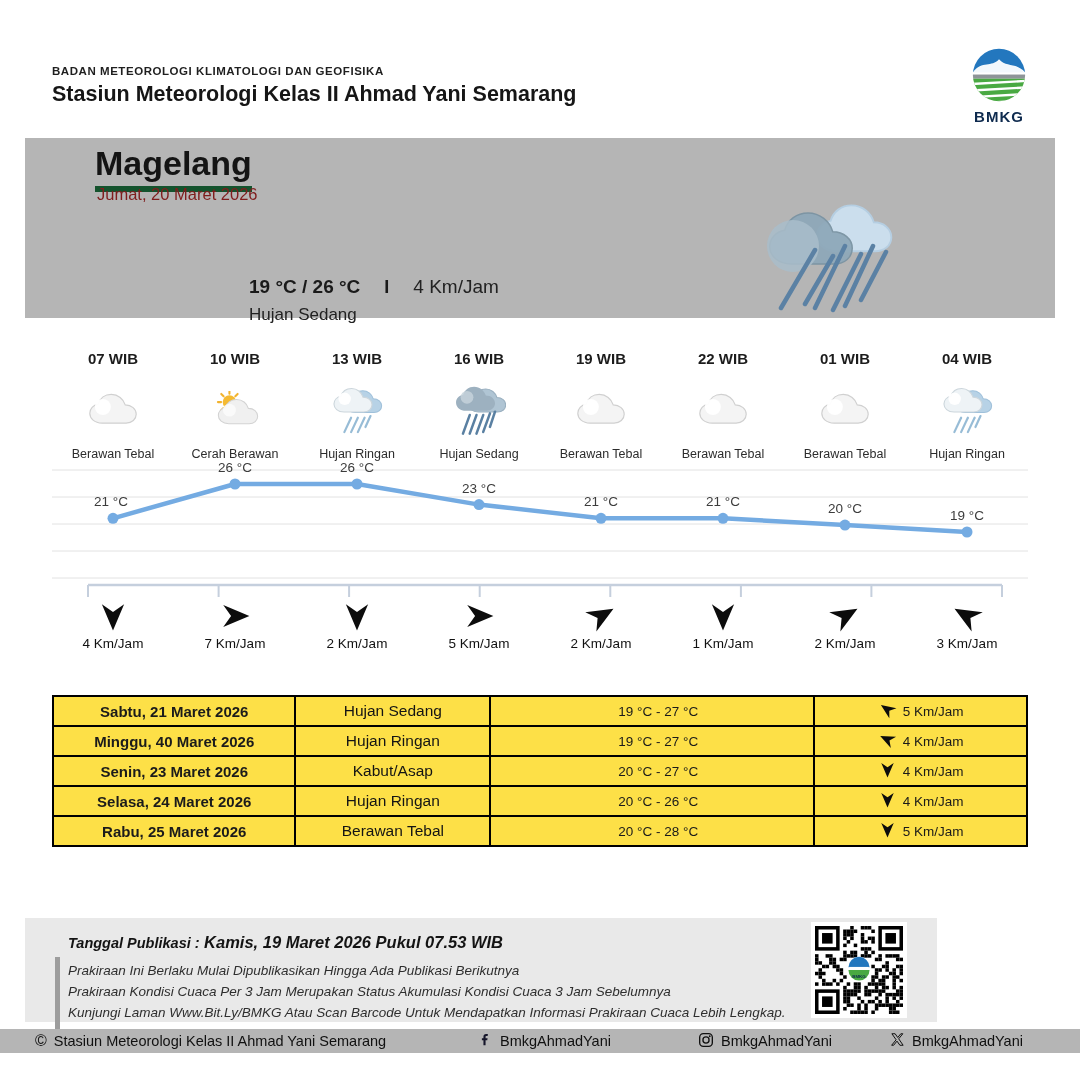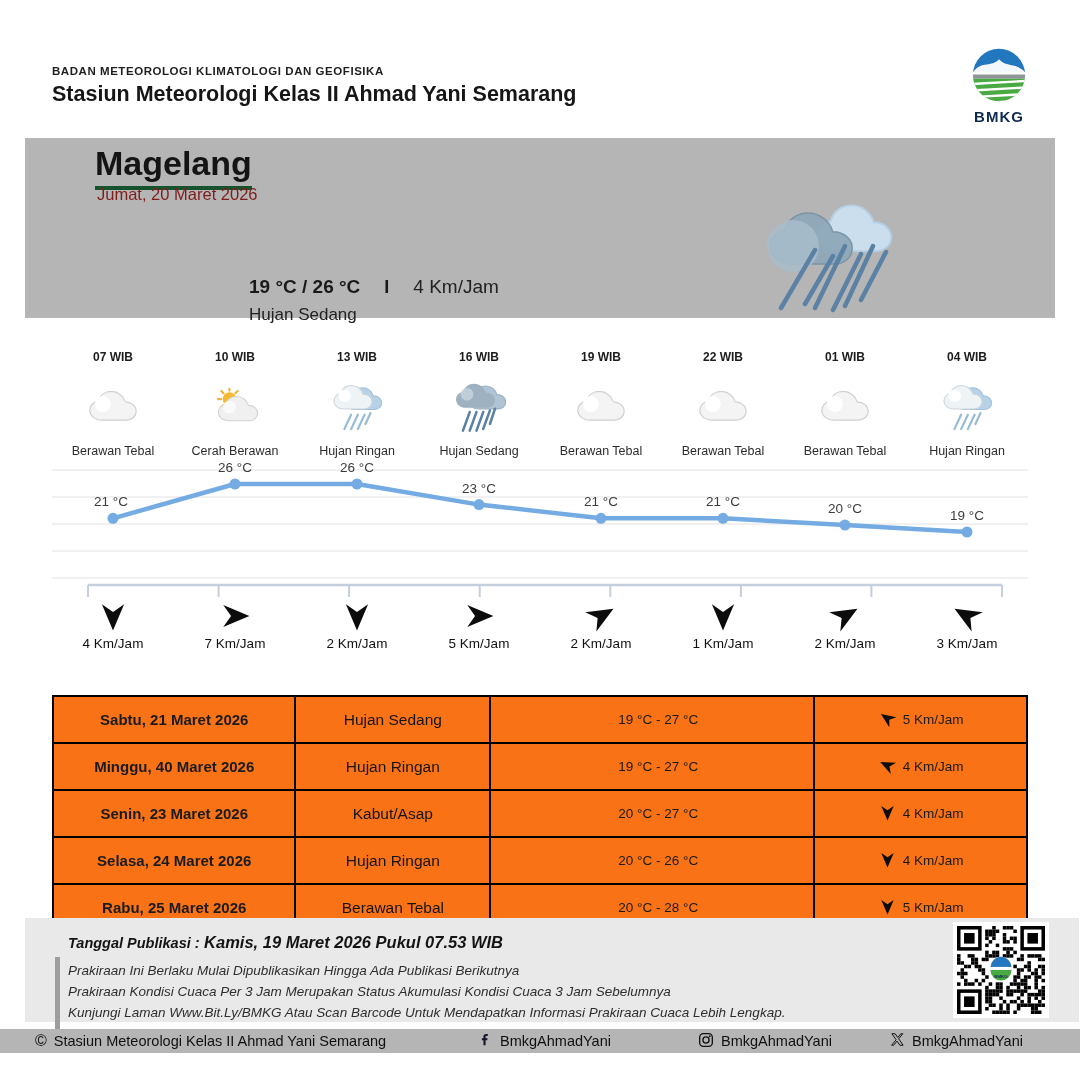--- a/index.html
+++ b/index.html
@@ -9,58 +9,58 @@
   
   .header { position:absolute; top:48px; left:52px; right:20px;margin-top:17px; }
   .agency { font-size:11.5px; font-weight:600; letter-spacing:.55px; color:#1f1f1f; }
   .station { font-size:21.5px; font-weight:700; margin-top:5px; color:#161616; }
   .logo { position:absolute; top:-18px; right:22px; width:78px; text-align:center; }
   .logo-label { font-size:15px; font-weight:700; color:#0e2a4e; letter-spacing:1px; margin-top:1px; }
 
   
   .hero { position:absolute; left:25px; top:138px; width:1030px; height:180px; background:#b5b5b5; }
   .hero-city { position:absolute; left:70px; top:6px; font-size:34px; font-weight:700; color:#141414;
-               border-bottom:4px solid #14532d; padding-bottom:3px; }
+               border-bottom:6px solid #14532d; padding-bottom:3px; }
   .hero-date { position:absolute; left:72px; top:47px; font-size:16.5px; color:#7f1d1d; }
   .hero-temp { position:absolute; left:66px; top:86px; font-size:57px; font-weight:400; letter-spacing:1px; color:#141414; }
   .hero-mid { position:absolute; left:224px; top:94px;margin-top:44px; }
   .hero-mid-row { display:flex; align-items:center; }
   .hero-minmax { font-size:19px; font-weight:700; color:#1a1a1a; }
   .hero-sep { font-size:18px; font-weight:700; margin:0 24px; color:#1a1a1a; }
   .hero-wind { font-size:19px; color:#222; }
   .hero-cond { font-size:17px; color:#222; margin-top:7px; }
   .hero-icon { position:absolute; left:728px; top:56px; width:180px; height:122px; }
 
   
   .hourly { position:absolute; top:350px; left:52px; width:976px; display:flex; }
   .hour-col { width:122px; text-align:center; }
-  .hour-time { font-size:12px; font-weight:700; color:#1c1c1c; }
+  .hour-time { font-size:15px; font-weight:700; color:#1c1c1c; }
   .hour-icon { height:66px; margin-top:10px; display:flex; align-items:center; justify-content:center; }
   .hour-cond { font-size:12.5px; color:#2c2c2c; margin-top:4px; }
 
   
   .chart-wrap { position:absolute; top:455px; left:0; width:1080px; height:150px; }
 
   
   .windrow { position:absolute; top:598px; left:52px; width:976px; display:flex; }
   .wind-col { width:122px; text-align:center; }
   .wind-arrow { height:36px; display:flex; align-items:center; justify-content:center; }
   .wind-speed { font-size:13.5px; color:#111; margin-top:2px; }
 
   
   table.daily { position:absolute; top:695px; left:52px; width:976px; border-collapse:collapse; }
-  table.daily td { border:2px solid #000; height:47px; text-align:center; vertical-align:middle; background:#f97316; }
+  table.daily td { border:2px solid #000; height:30px; text-align:center; vertical-align:middle; background:#fde047; }
   td.c-day { width:243px; font-size:15px; font-weight:700; }
   td.c-cond { width:195px; font-size:15.5px; font-weight:400; color:#141414; }
   td.c-temp { width:325px; font-size:13.5px; color:#1a1a1a;padding-left:12px; }
   td.c-wind { width:213px; font-size:13.5px; color:#1a1a1a; }
   .wind-cell { display:flex; align-items:center; justify-content:center; gap:6px; }
 
   
-  .footer { position:absolute; left:25px; top:918px; width:1054px; height:104px; background:#e9e9e9;padding-left:40px; }
+  .footer { position:absolute; left:25px; top:918px; width:912px; height:104px; background:#e9e9e9;padding-left:40px; }
   .pub-line { position:absolute; left:43px; top:15px; font-style:italic; font-weight:700; color:#141414; }
   .pub-label { font-size:14.5px; }
   .pub-value { font-size:16.5px; }
   .notes { position:absolute; left:43px; top:42px; font-style:italic; font-size:13.5px; color:#2e2e2e; line-height:21px; }
   .accent-bar { position:absolute; left:55px; top:957px; width:5px; height:72px; background:#9d9d9d; }
   .qr-box { position:absolute; right:30px; top:4px; width:96px; height:96px; background:#fff; padding:4px; }
 
   
   .bottombar { position:absolute; left:0; top:1029px; width:1080px; height:24px; background:#b5b5b5; }
   .bb-item { position:absolute; top:0; height:24px; display:flex; align-items:center; gap:7px; font-size:14.5px; color:#101010; }

